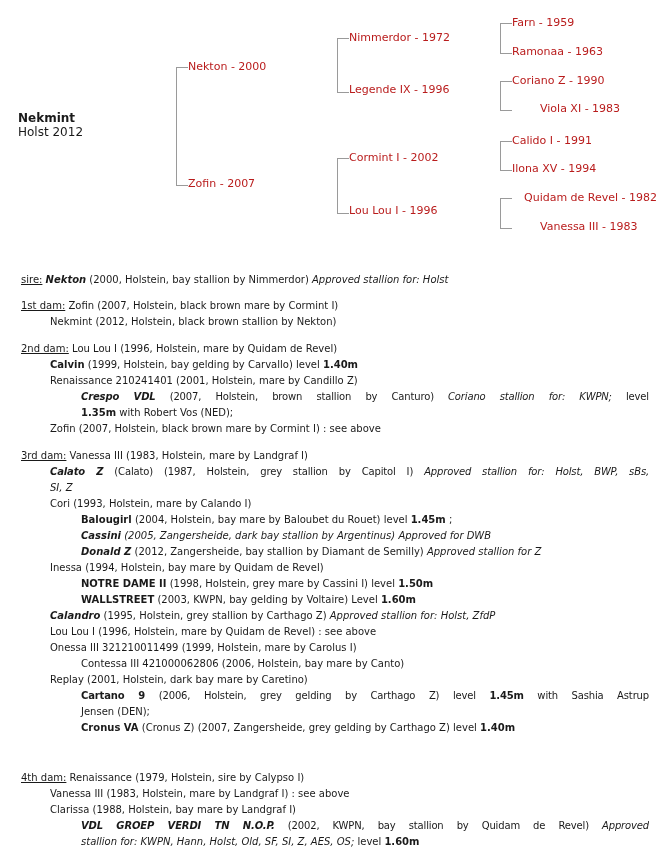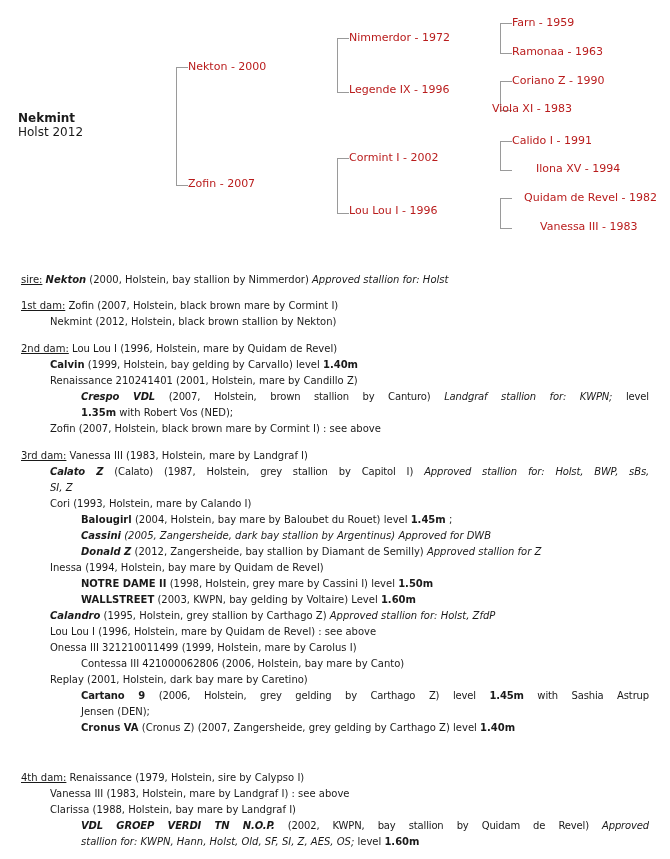--- a/index.html
+++ b/index.html
@@ -54,38 +54,38 @@
   <div class="tree-node" style="left:188px;top:176px;">Zofin - 2007</div>
 
   <div class="tree-node" style="left:349px;top:30px;">Nimmerdor - 1972</div>
   <div class="tree-node" style="left:349px;top:82px;">Legende IX - 1996</div>
   <div class="tree-node" style="left:349px;top:150px;">Cormint I - 2002</div>
   <div class="tree-node" style="left:349px;top:203px;">Lou Lou I - 1996</div>
 
   <div class="tree-node" style="left:512px;top:15px;">Farn - 1959</div>
   <div class="tree-node" style="left:512px;top:44px;">Ramonaa - 1963</div>
   <div class="tree-node" style="left:512px;top:73px;">Coriano Z - 1990</div>
-  <div class="tree-node" style="left:492px;top:101px;">Viola XI - 1983</div>
+  <div class="tree-node" style="left:540px;top:101px;">Viola XI - 1983</div>
   <div class="tree-node" style="left:512px;top:133px;">Calido I - 1991</div>
-  <div class="tree-node" style="left:536px;top:161px;">Ilona XV - 1994</div>
+  <div class="tree-node" style="left:512px;top:161px;">Ilona XV - 1994</div>
   <div class="tree-node" style="left:524px;top:190px;">Quidam de Revel - 1982</div>
   <div class="tree-node" style="left:512px;top:219px;margin-left:28px;">Vanessa III - 1983</div>
 
   <div class="section" style="top:272px;">
       <div class="line indent-0"><span class="u">sire:</span><span> </span><span class="b i">Nekton</span><span> (2000, Holstein, bay stallion by Nimmerdor) </span><span class="i">Approved stallion for: Holst</span></div>
     </div>
   <div class="section" style="top:298px;">
       <div class="line indent-0"><span class="u">1st dam:</span><span> Zofin (2007, Holstein, black brown mare by Cormint I)</span></div>
       <div class="line indent-1"><span>Nekmint (2012, Holstein, black brown stallion by Nekton)</span></div>
     </div>
   <div class="section" style="top:341px;">
       <div class="line indent-0"><span class="u">2nd dam:</span><span> Lou Lou I (1996, Holstein, mare by Quidam de Revel)</span></div>
       <div class="line indent-1"><span class="b">Calvin</span><span> (1999, Holstein, bay gelding by Carvallo) level </span><span class="b">1.40m</span></div>
       <div class="line indent-1"><span>Renaissance 210241401 (2001, Holstein, mare by Candillo Z)</span></div>
-      <div class="line indent-2 justify"><span class="b i">Crespo VDL</span><span> (2007, Holstein, brown stallion by Canturo) </span><span class="i">Landgraf stallion for: KWPN;</span><span> level</span></div>
+      <div class="line indent-2 justify"><span class="b i">Crespo VDL</span><span> (2007, Holstein, brown stallion by Canturo) </span><span class="i">Coriano stallion for: KWPN;</span><span> level</span></div>
       <div class="line indent-2"><span class="b">1.35m</span><span> with Robert Vos (NED);</span></div>
       <div class="line indent-1"><span>Zofin (2007, Holstein, black brown mare by Cormint I) : see above</span></div>
     </div>
   <div class="section" style="top:448px;">
       <div class="line indent-0"><span class="u">3rd dam:</span><span> Vanessa III (1983, Holstein, mare by Landgraf I)</span></div>
       <div class="line indent-1 justify"><span class="b i">Calato Z</span><span> (Calato) (1987, Holstein, grey stallion by Capitol I) </span><span class="i">Approved stallion for: Holst, BWP, sBs,</span></div>
       <div class="line indent-1"><span class="i">SI, Z</span></div>
       <div class="line indent-1"><span>Cori (1993, Holstein, mare by Calando I)</span></div>
       <div class="line indent-2"><span class="b">Balougirl</span><span> (2004, Holstein, bay mare by Baloubet du Rouet) level </span><span class="b">1.45m</span><span> ;</span></div>
       <div class="line indent-2"><span class="b i">Cassini</span><span class="i"> (2005, Zangersheide, dark bay stallion by Argentinus) Approved for DWB</span></div>

